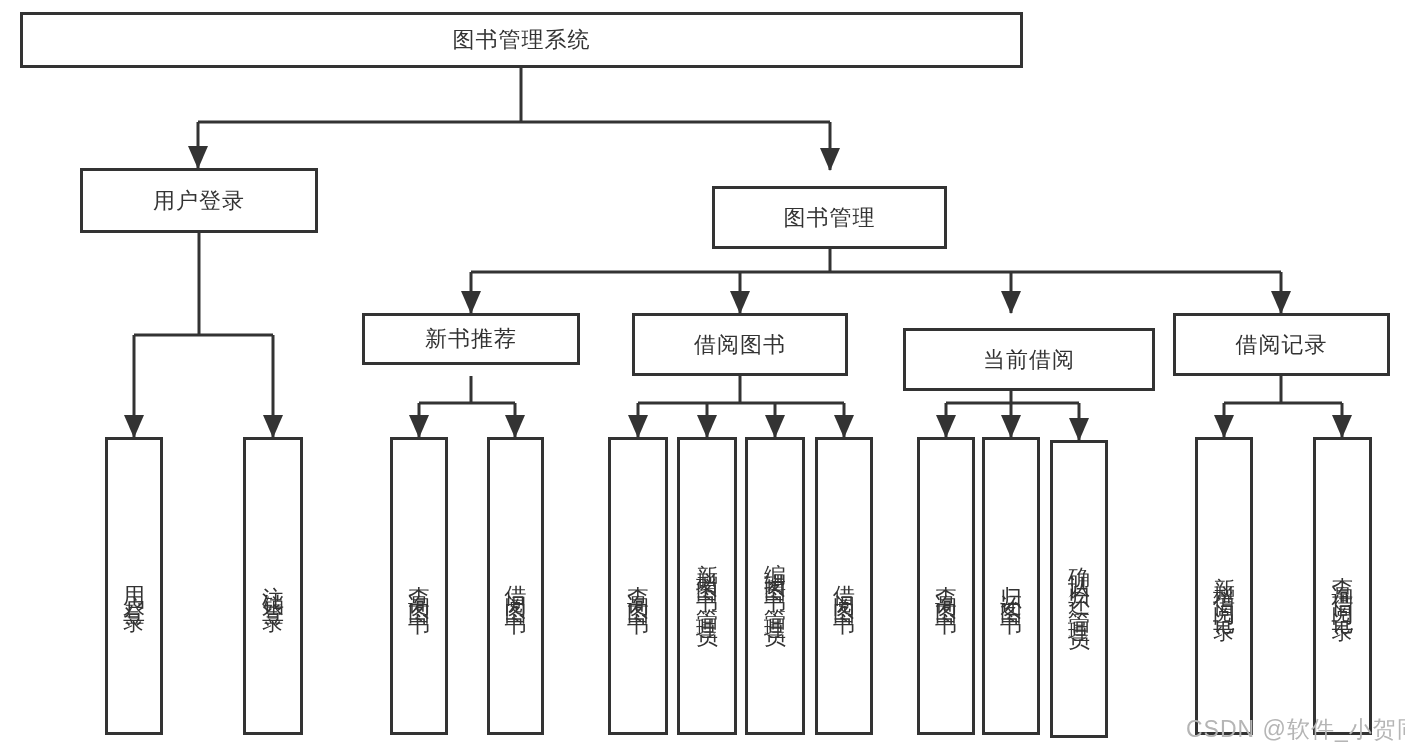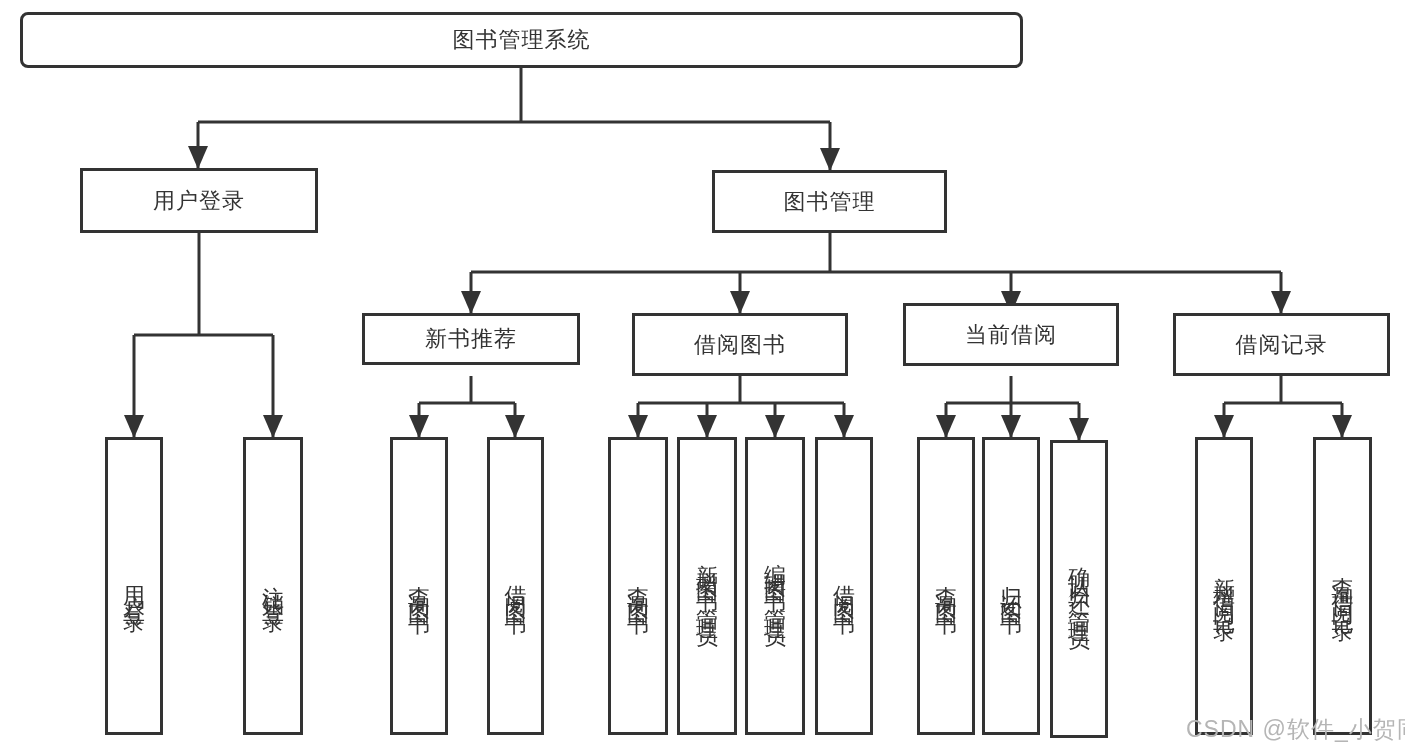--- a/index.html
+++ b/index.html
@@ -115,38 +115,38 @@
       <polygon points="765,415 785,415 775,438"></polygon>
       <polygon points="834,415 854,415 844,438"></polygon>
       <polygon points="936,415 956,415 946,438"></polygon>
       <polygon points="1001,415 1021,415 1011,438"></polygon>
       <polygon points="1069,418 1089,418 1079,441"></polygon>
       <polygon points="1214,415 1234,415 1224,438"></polygon>
       <polygon points="1332,415 1352,415 1342,438"></polygon>
     </g>
   </svg>
 
-  <div class="node h-node" style="left:20px; top:12px; width:1003px; height:56px;border-radius:8px;">
+  <div class="node h-node" style="left:20px; top:12px; width:1003px; height:56px;">
     <span>图书管理系统</span>
   </div>
 
   <div class="node h-node" style="left:80px; top:168px; width:238px; height:65px;">
     <span>用户登录</span>
   </div>
-  <div class="node h-node" style="left:712px; top:170px; width:235px; height:63px;">
+  <div class="node h-node" style="left:712px; top:186px; width:235px; height:63px;">
     <span>图书管理</span>
   </div>
 
   <div class="node h-node" style="left:362px; top:313px; width:218px; height:52px;">
     <span>新书推荐</span>
   </div>
   <div class="node h-node" style="left:632px; top:313px; width:216px; height:63px;">
     <span>借阅图书</span>
   </div>
-  <div class="node h-node" style="left:903px; top:303px; width:216px; height:63px;">
+  <div class="node h-node" style="left:903px; top:328px; width:252px; height:63px;">
     <span>当前借阅</span>
   </div>
   <div class="node h-node" style="left:1173px; top:313px; width:217px; height:63px;">
     <span>借阅记录</span>
   </div>
 
   <div class="node v-node" style="left:105px; top:437px; width:58px; height:298px;">
     <span>用户登录</span>
   </div>
   <div class="node v-node" style="left:243px; top:437px; width:60px; height:298px;">

